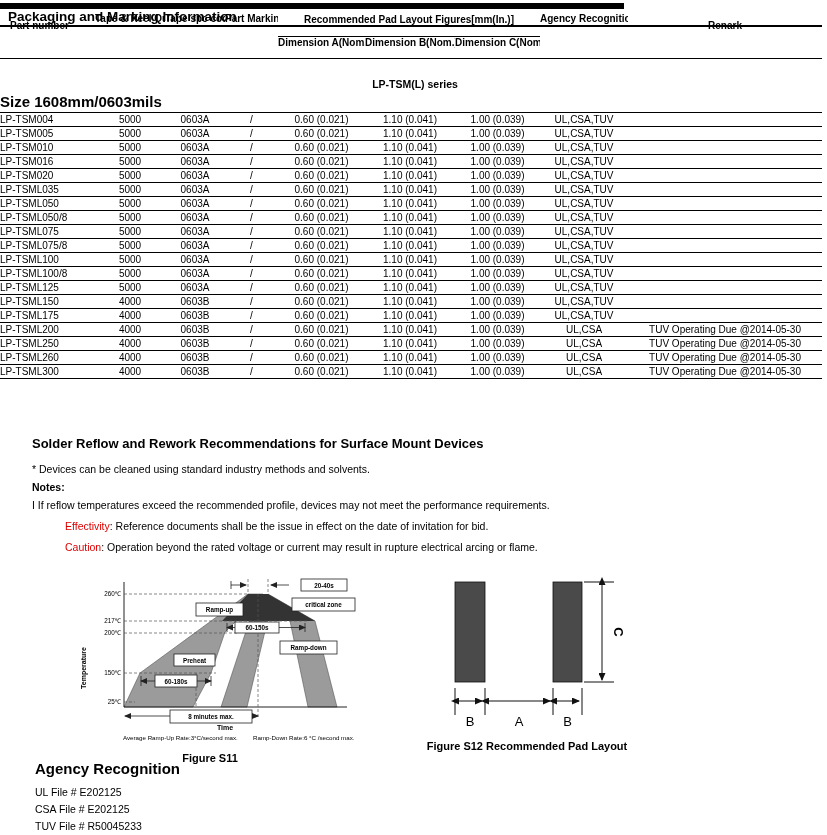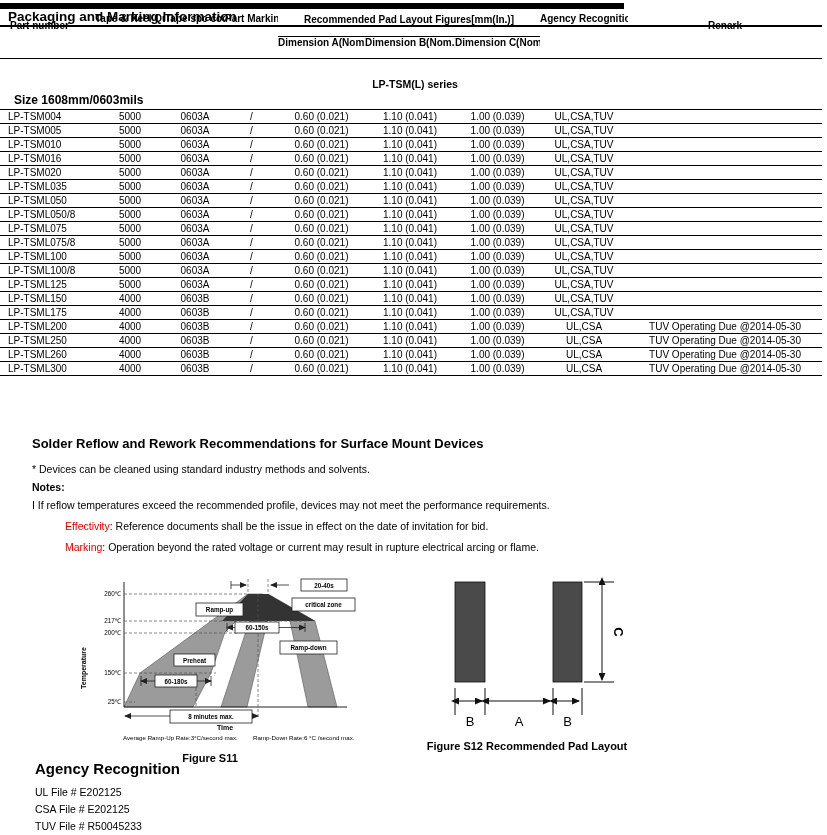--- a/index.html
+++ b/index.html
@@ -20,24 +20,24 @@
   thead th.single { padding-top:10px; }
   thead th.left { text-align:left; padding-left:10px; }
   thead tr.r1 { height:26px; }
   thead tr.r2 { height:22px; }
   thead th.group { border-bottom:1px solid #000; padding-top:4px; }
   thead th.sub { padding-top:1px; line-height:10.5px; }
 
   tbody td { text-align:center; }
   tr.series-row td { text-align:center; font-weight:bold; font-size:10.5px;
                      padding:19px 0 1px 8px; }
-  tr.size-row td { text-align:left; font-weight:bold; font-size:12px;
-                   padding:2px 0 2px 14px; border-bottom:1.5px solid #000; }
+  tr.size-row td { text-align:left; font-weight:bold; font-size:15px;
+                   padding:2px 0 2px 0; border-bottom:1.5px solid #000; }
   tbody.rows td { height:14px; border-bottom:1px solid #000; padding:0; }
-  tbody.rows td.cell-part { text-align:left; padding-left:8px; }
+  tbody.rows td.cell-part { text-align:left; }
 
   .section { position:absolute; left:32px; top:436px; width:770px; }
   .section h2 { font-size:13px; font-weight:bold; margin-bottom:12px; }
   .section p { font-size:10.5px; line-height:12px; margin-bottom:9px; }
   .section p.tight { margin-bottom:6px; }
   .section .bold { font-weight:bold; }
   .red { color:#dd0000;padding-left:33px; }
 
   .fig-caption { position:absolute; font-size:11px; font-weight:bold; text-align:center; }
   #cap-s11 { left:140px; top:752px; width:140px; }
@@ -314,21 +314,21 @@
       </tr>
     </tbody>
 </table>
 
 <div class="section">
   <h2>Solder Reflow and Rework Recommendations for Surface Mount Devices</h2>
   <p class="tight">* Devices can be cleaned using standard industry methods and solvents.</p>
   <p class="bold tight">Notes:</p>
   <p>I  If reflow temperatures exceed the recommended profile, devices may not meet the performance requirements.</p>
   <p><span class="red">Effectivity</span><span>: Reference documents shall be the issue in effect on the date of invitation for bid.</span></p>
-  <p><span class="red">Marking</span><span>: Operation beyond the rated voltage or current may result in rupture electrical arcing or flame.</span></p>
+  <p><span class="red">Caution</span><span>: Operation beyond the rated voltage or current may result in rupture electrical arcing or flame.</span></p>
 </div>
 
 <svg id="fig-s11" width="300" height="176" viewBox="0 0 300 176">
   <defs>
     <marker id="ah-e" markerWidth="7" markerHeight="6" refX="6" refY="3" orient="auto" markerUnits="userSpaceOnUse">
       <path d="M0,0 L7,3 L0,6 z" fill="#222"></path>
     </marker>
     <marker id="ah-s" markerWidth="7" markerHeight="6" refX="1" refY="3" orient="auto-start-reverse" markerUnits="userSpaceOnUse">
       <path d="M0,0 L7,3 L0,6 z" fill="#222"></path>
     </marker>

